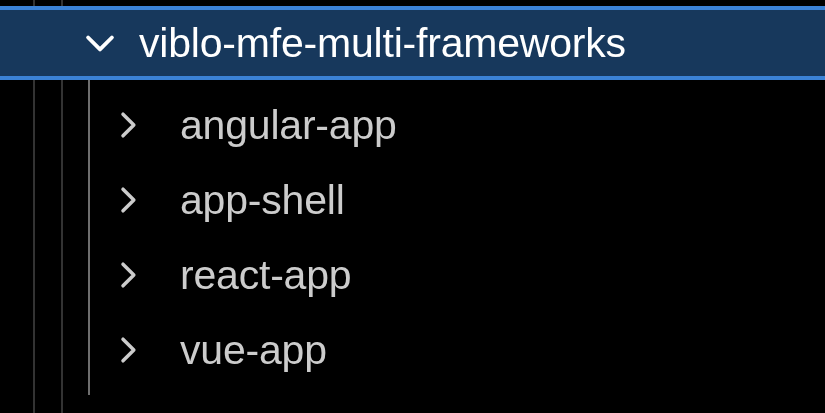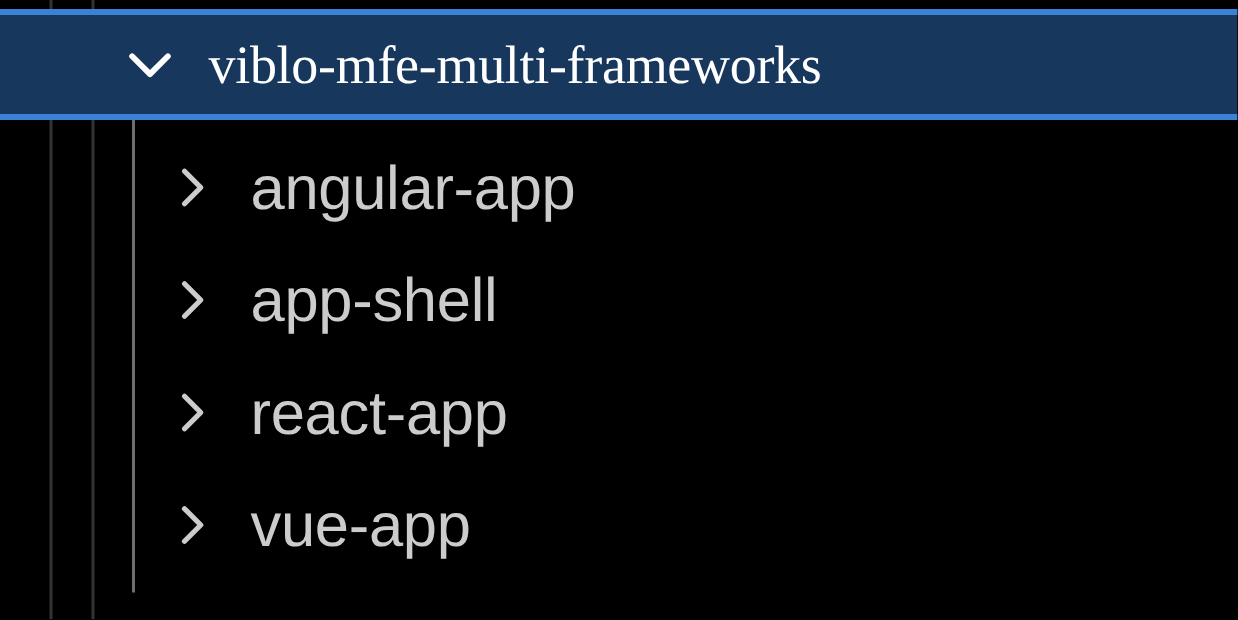--- a/index.html
+++ b/index.html
@@ -65,25 +65,25 @@
 
   .label {
     font-size: 41px;
     line-height: 1;
     white-space: nowrap;
     letter-spacing: -0.2px;
   }
 
   .row.selected .label {
     color: #ffffff;
-    font-size: 36px;
-    font-family: Liberation Serif, serif;
+    font-size: 41px;
   }
   .row.child .label {
     color: #cccccc;
+    margin-left: 13px;
   }
 
   
   #row-root   { top: 6px;   padding-left: 77px; }
   #row-child-0{ top: 88px;  padding-left: 105px; }
   #row-child-1{ top: 163px; padding-left: 105px; text-align: center; }
   #row-child-2{ top: 238px; padding-left: 105px; }
   #row-child-3{ top: 313px; padding-left: 105px; }
   #row-child-4{ top: 395px; padding-left: 105px; height: 74px; }
 

